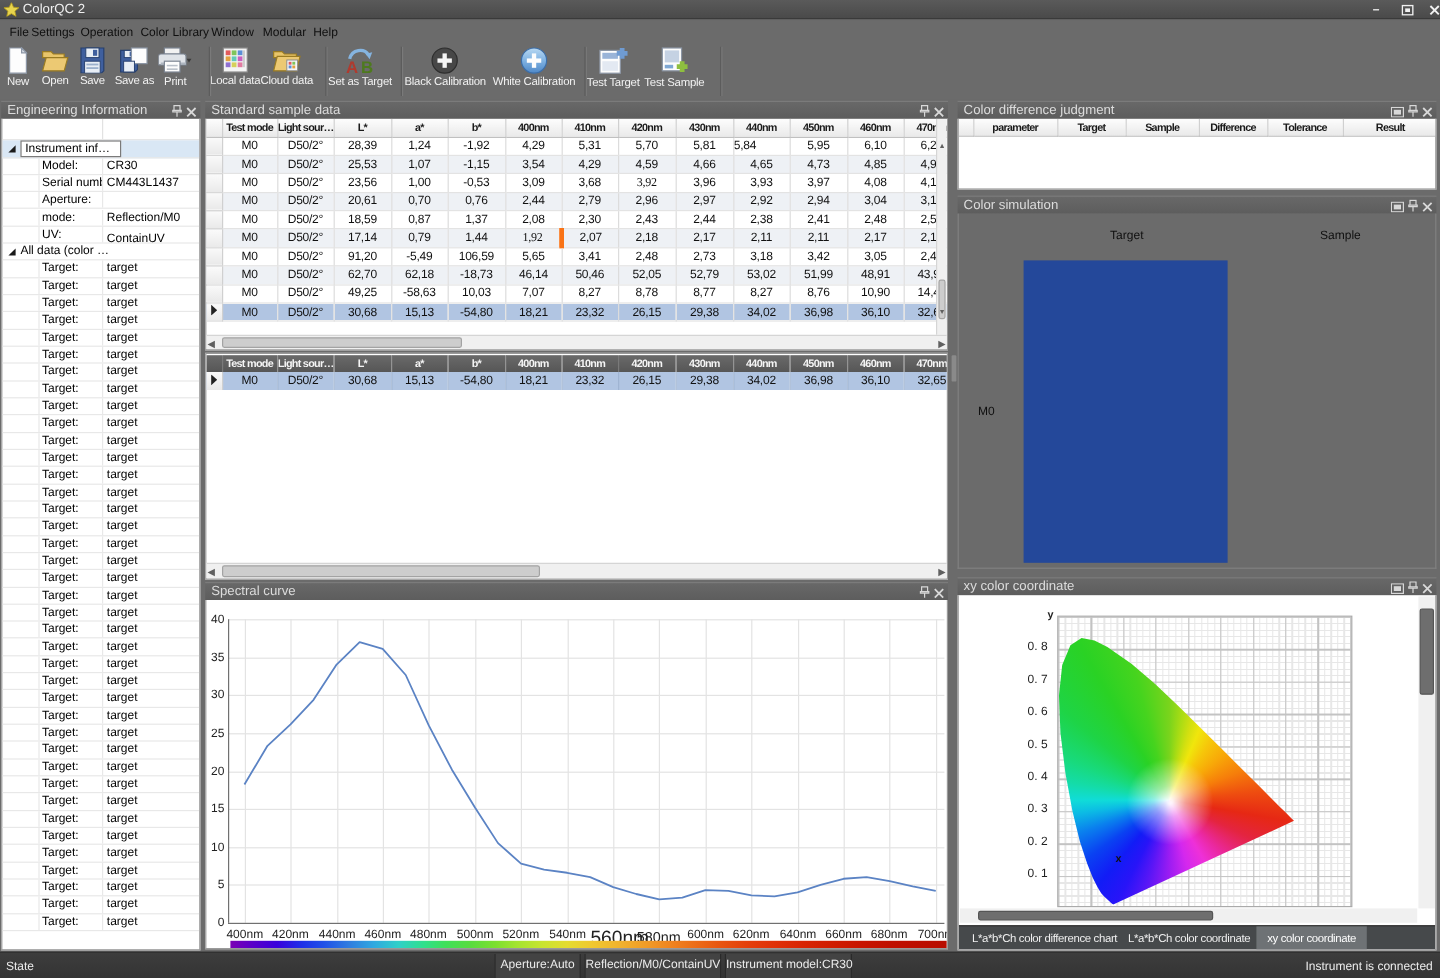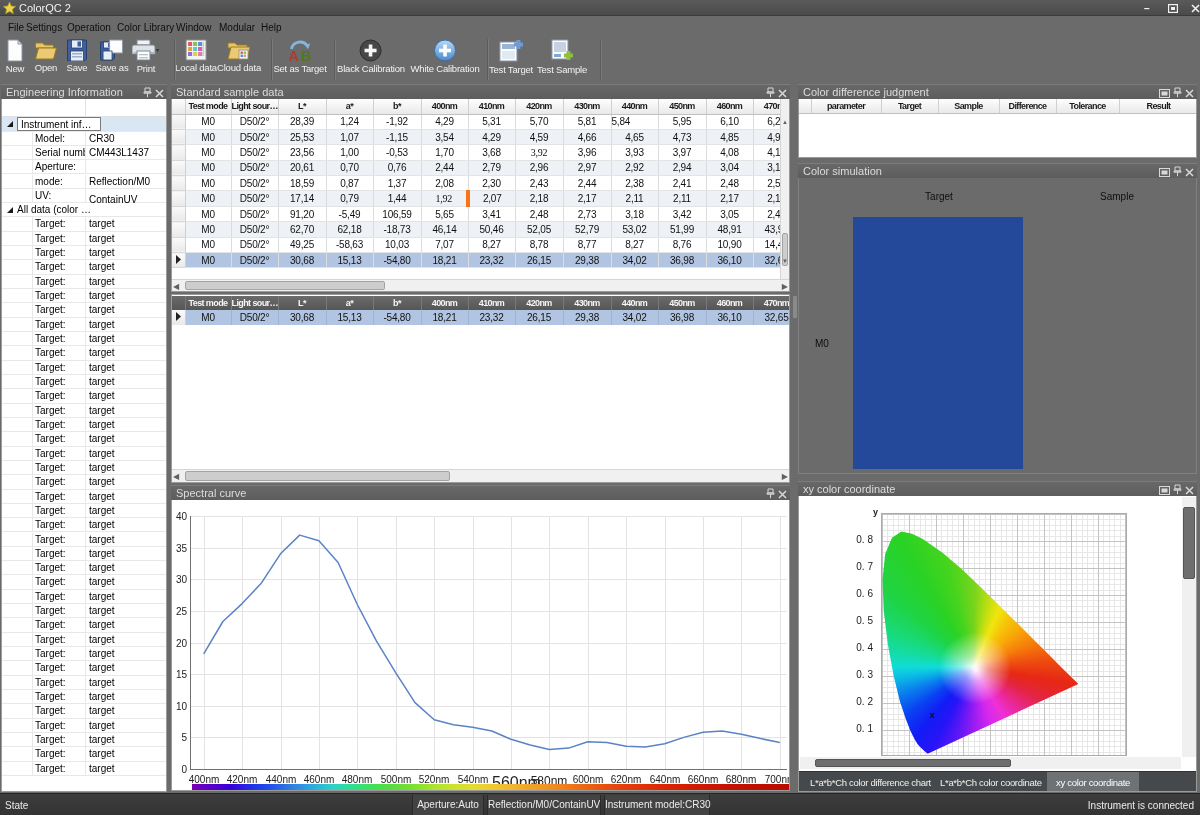--- a/index.html
+++ b/index.html
@@ -544,21 +544,21 @@
             <td style="border-right:1px solid #dcdcdc;border-bottom:1px solid #e3e3e3;text-align:center;color:#111;">4,85</td>
             <td style="border-right:1px solid #dcdcdc;border-bottom:1px solid #e3e3e3;text-align:center;color:#111;">4,97</td>
           </tr>
           <tr style="height:15.4px;background:#ffffff;">
             <td style="background:linear-gradient(#fafafa,#e9e9e9);border-right:1px solid #d0d0d0;border-bottom:1px solid #d8d8d8;text-align:center;"></td>
             <td style="border-right:1px solid #dcdcdc;border-bottom:1px solid #e3e3e3;text-align:center;color:#111;">M0</td>
             <td style="border-right:1px solid #dcdcdc;border-bottom:1px solid #e3e3e3;text-align:center;color:#111;">D50/2°</td>
             <td style="border-right:1px solid #dcdcdc;border-bottom:1px solid #e3e3e3;text-align:center;color:#111;">23,56</td>
             <td style="border-right:1px solid #dcdcdc;border-bottom:1px solid #e3e3e3;text-align:center;color:#111;">1,00</td>
             <td style="border-right:1px solid #dcdcdc;border-bottom:1px solid #e3e3e3;text-align:center;color:#111;">-0,53</td>
-            <td style="border-right:1px solid #dcdcdc;border-bottom:1px solid #e3e3e3;text-align:center;color:#111;">1,70</td>
+            <td style="border-right:1px solid #dcdcdc;border-bottom:1px solid #e3e3e3;text-align:center;color:#111;">3,09</td>
             <td style="border-right:1px solid #dcdcdc;border-bottom:1px solid #e3e3e3;text-align:center;color:#111;">3,68</td>
             <td style="border-right:1px solid #dcdcdc;border-bottom:1px solid #e3e3e3;text-align:center;color:#111;font-family:Liberation Serif, serif;">3,92</td>
             <td style="border-right:1px solid #dcdcdc;border-bottom:1px solid #e3e3e3;text-align:center;color:#111;">3,96</td>
             <td style="border-right:1px solid #dcdcdc;border-bottom:1px solid #e3e3e3;text-align:center;color:#111;">3,93</td>
             <td style="border-right:1px solid #dcdcdc;border-bottom:1px solid #e3e3e3;text-align:center;color:#111;">3,97</td>
             <td style="border-right:1px solid #dcdcdc;border-bottom:1px solid #e3e3e3;text-align:center;color:#111;">4,08</td>
             <td style="border-right:1px solid #dcdcdc;border-bottom:1px solid #e3e3e3;text-align:center;color:#111;">4,18</td>
           </tr>
           <tr style="height:15.4px;background:#eef1f5;">
             <td style="background:linear-gradient(#fafafa,#e9e9e9);border-right:1px solid #d0d0d0;border-bottom:1px solid #d8d8d8;text-align:center;"></td>

